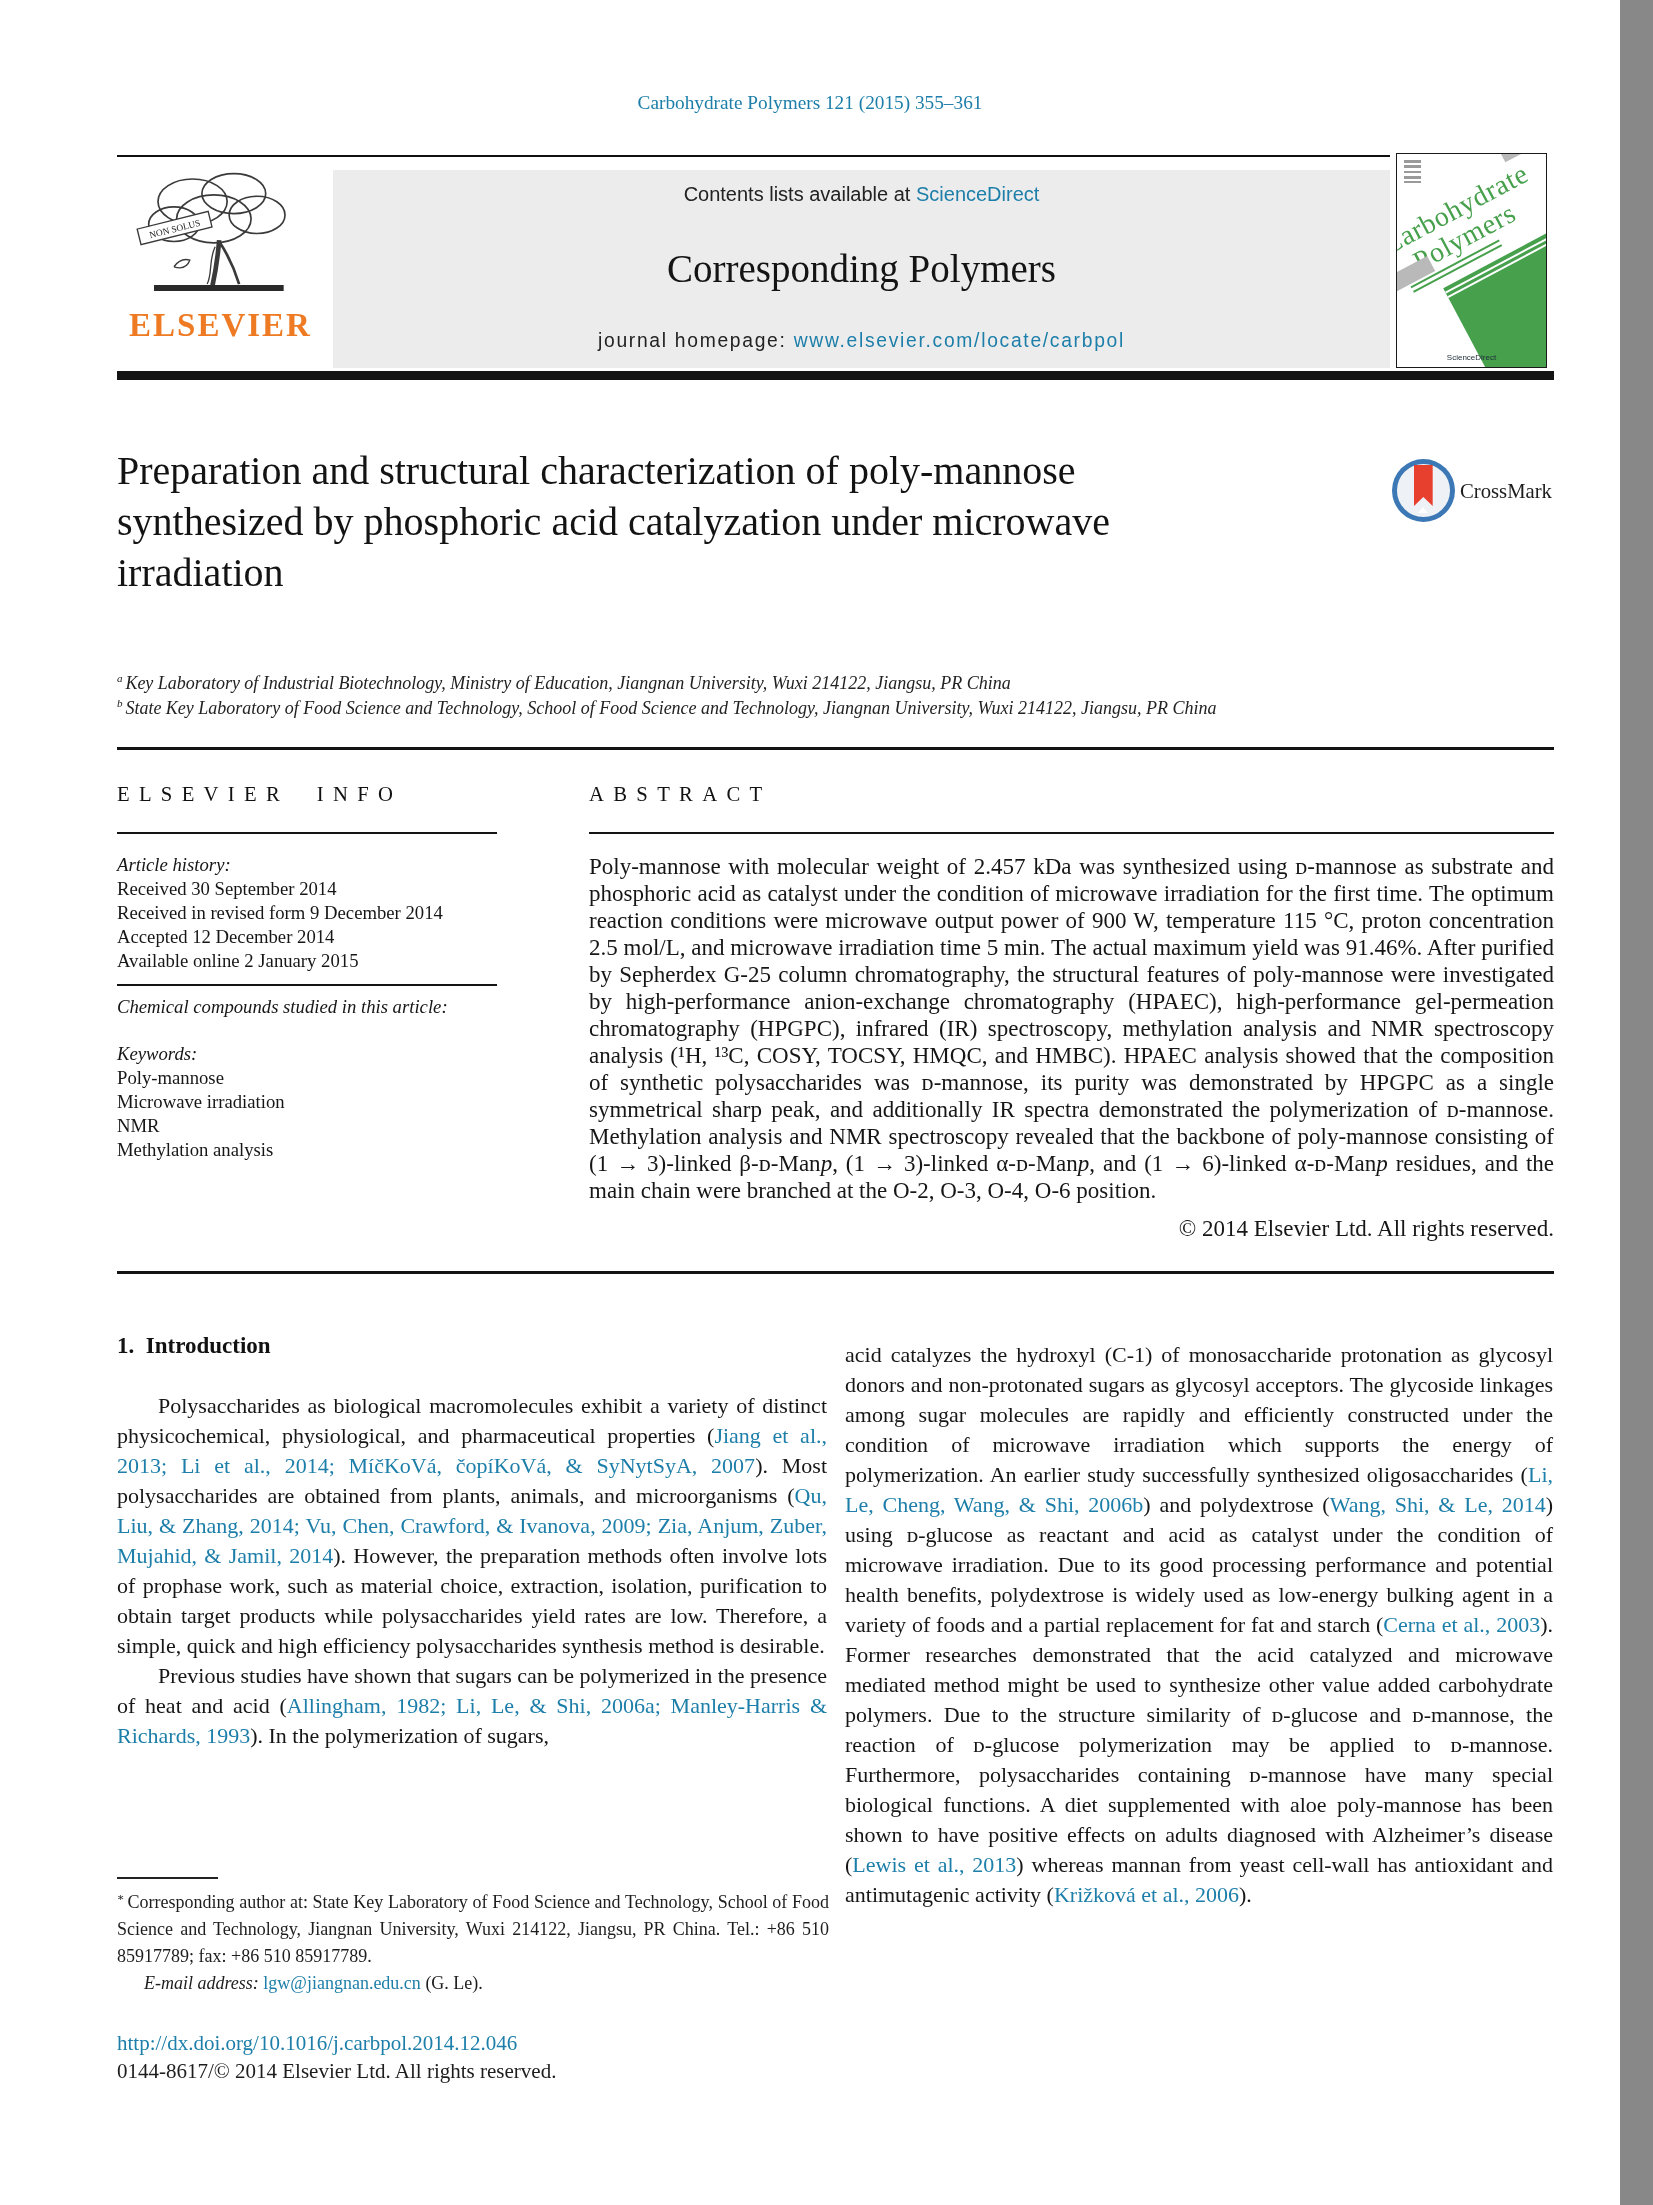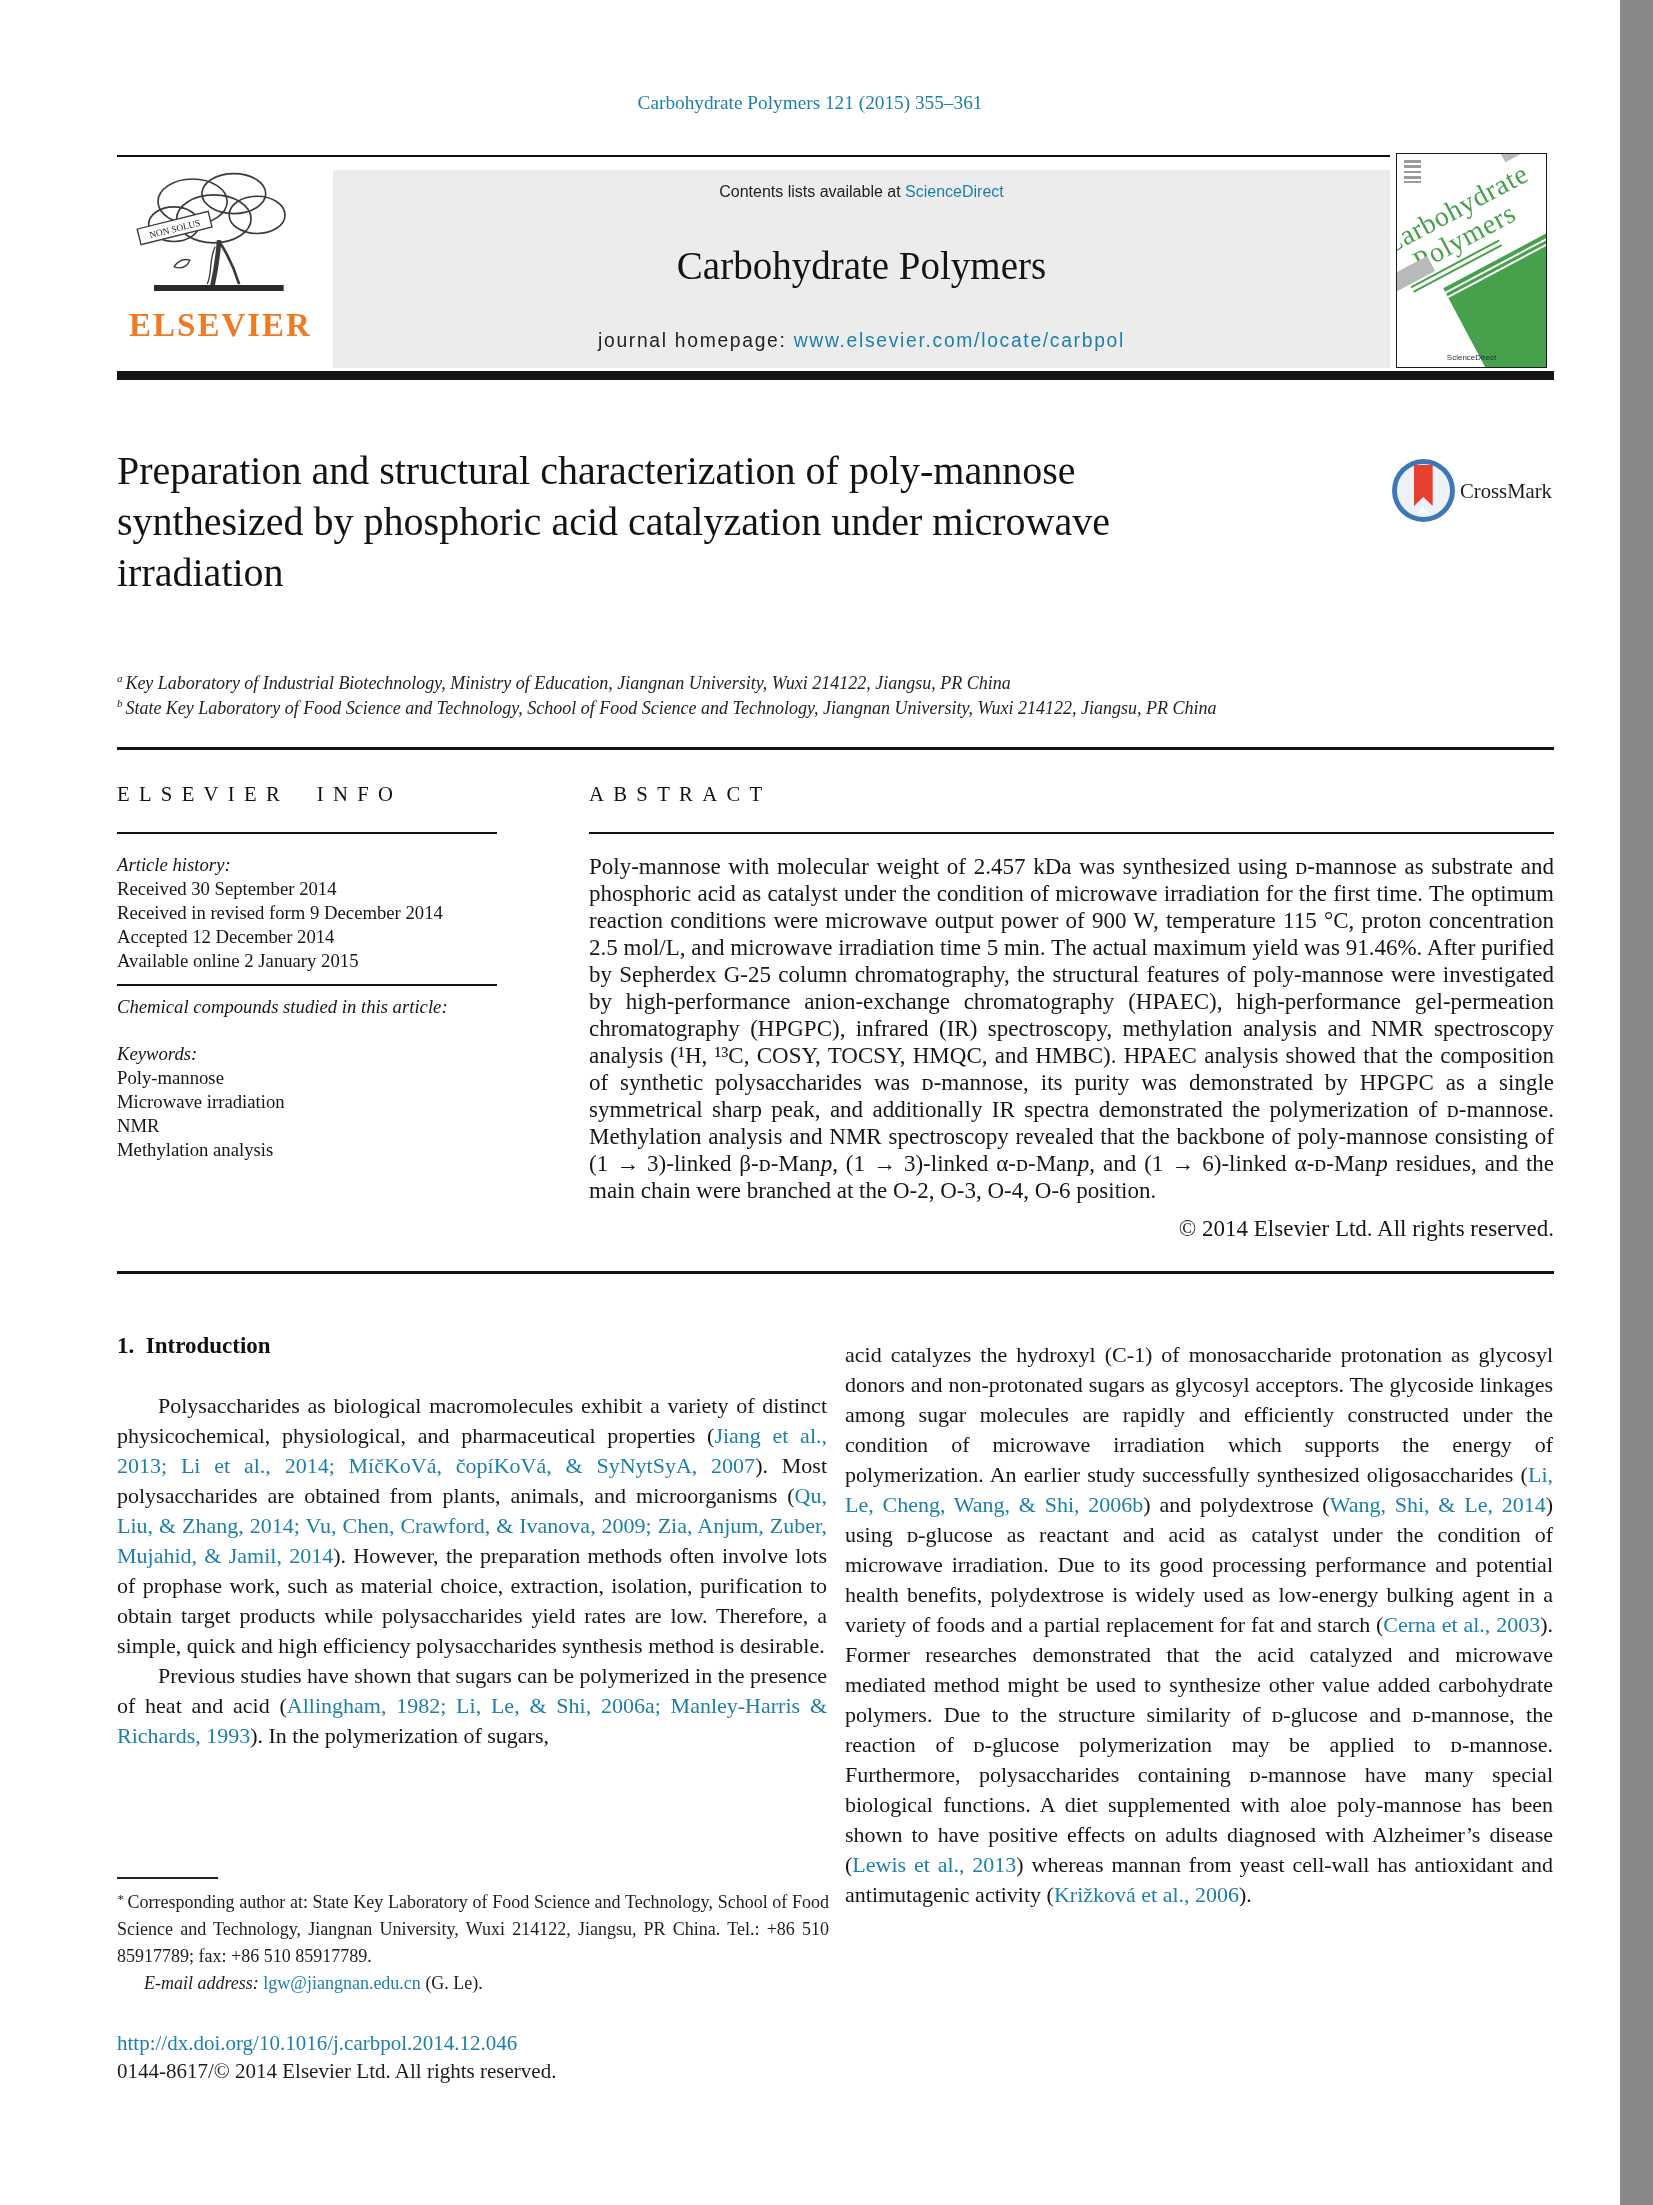--- a/index.html
+++ b/index.html
@@ -15,21 +15,21 @@
   .thickbar{position:absolute;left:117px;top:371px;width:1437px;height:9.3px;background:#141414;}
 
   .logo{position:absolute;left:119px;top:167px;width:203px;height:201px;text-align:center;}
   .logo svg{display:block;margin:0 auto;}
   .wordmark{font-size:33px;font-weight:bold;letter-spacing:2px;color:var(--orange);
             font-family:"Liberation Serif","DejaVu Serif",serif;margin-top:2.7px;}
 
   .graybox{position:absolute;left:333px;top:170px;width:1057px;height:198px;background:#ececec;
            display:flex;flex-direction:column;align-items:center;justify-content:space-between;
            padding:13.3px 0 16px;}
-  .gb-contents{font-family:"Liberation Sans","DejaVu Sans",sans-serif;font-size:16px;color:#222;}
+  .gb-contents{font-family:"Liberation Sans","DejaVu Sans",sans-serif;font-size:20px;color:#222;}
   .gb-title{font-size:39px;color:#141414;}
   .gb-home{font-family:"Liberation Sans","DejaVu Sans",sans-serif;font-size:19.3px;
            letter-spacing:1.7px;color:#222;}
   .teal{color:var(--teal);}
 
   
   .cover{position:absolute;left:1396px;top:153px;width:151px;height:215px;background:#fff;
          border:1.3px solid #1a1a1a;overflow:hidden;}
   .cover-mini{position:absolute;left:6.7px;top:6px;width:17.3px;height:23px;
               background:repeating-linear-gradient(#9a9a9a 0 2.7px,#fff 2.7px 5.3px);}
@@ -130,21 +130,21 @@
         <text x="61" y="98" text-anchor="middle" font-size="14" fill="#222">NON SOLUS</text>
       </g>
     </svg>
     <div class="wordmark">ELSEVIER</div>
   </div>
 
   <div class="graybox">
     <div class="gb-contents">
       <span>Contents lists available at </span><span class="teal">ScienceDirect</span>
     </div>
-    <div class="gb-title">Carbohydrate Polymers</div>
+    <div class="gb-title">Corresponding Polymers</div>
     <div class="gb-home">
       <span>journal homepage: </span><span class="teal">www.elsevier.com/locate/carbpol</span>
     </div>
   </div>
 
   <div class="cover">
     <div class="cover-mini"></div>
     <div class="cover-rot">
       <div class="cov-grayA"></div>
       <div class="cov-t1">Carbohydrate</div>

